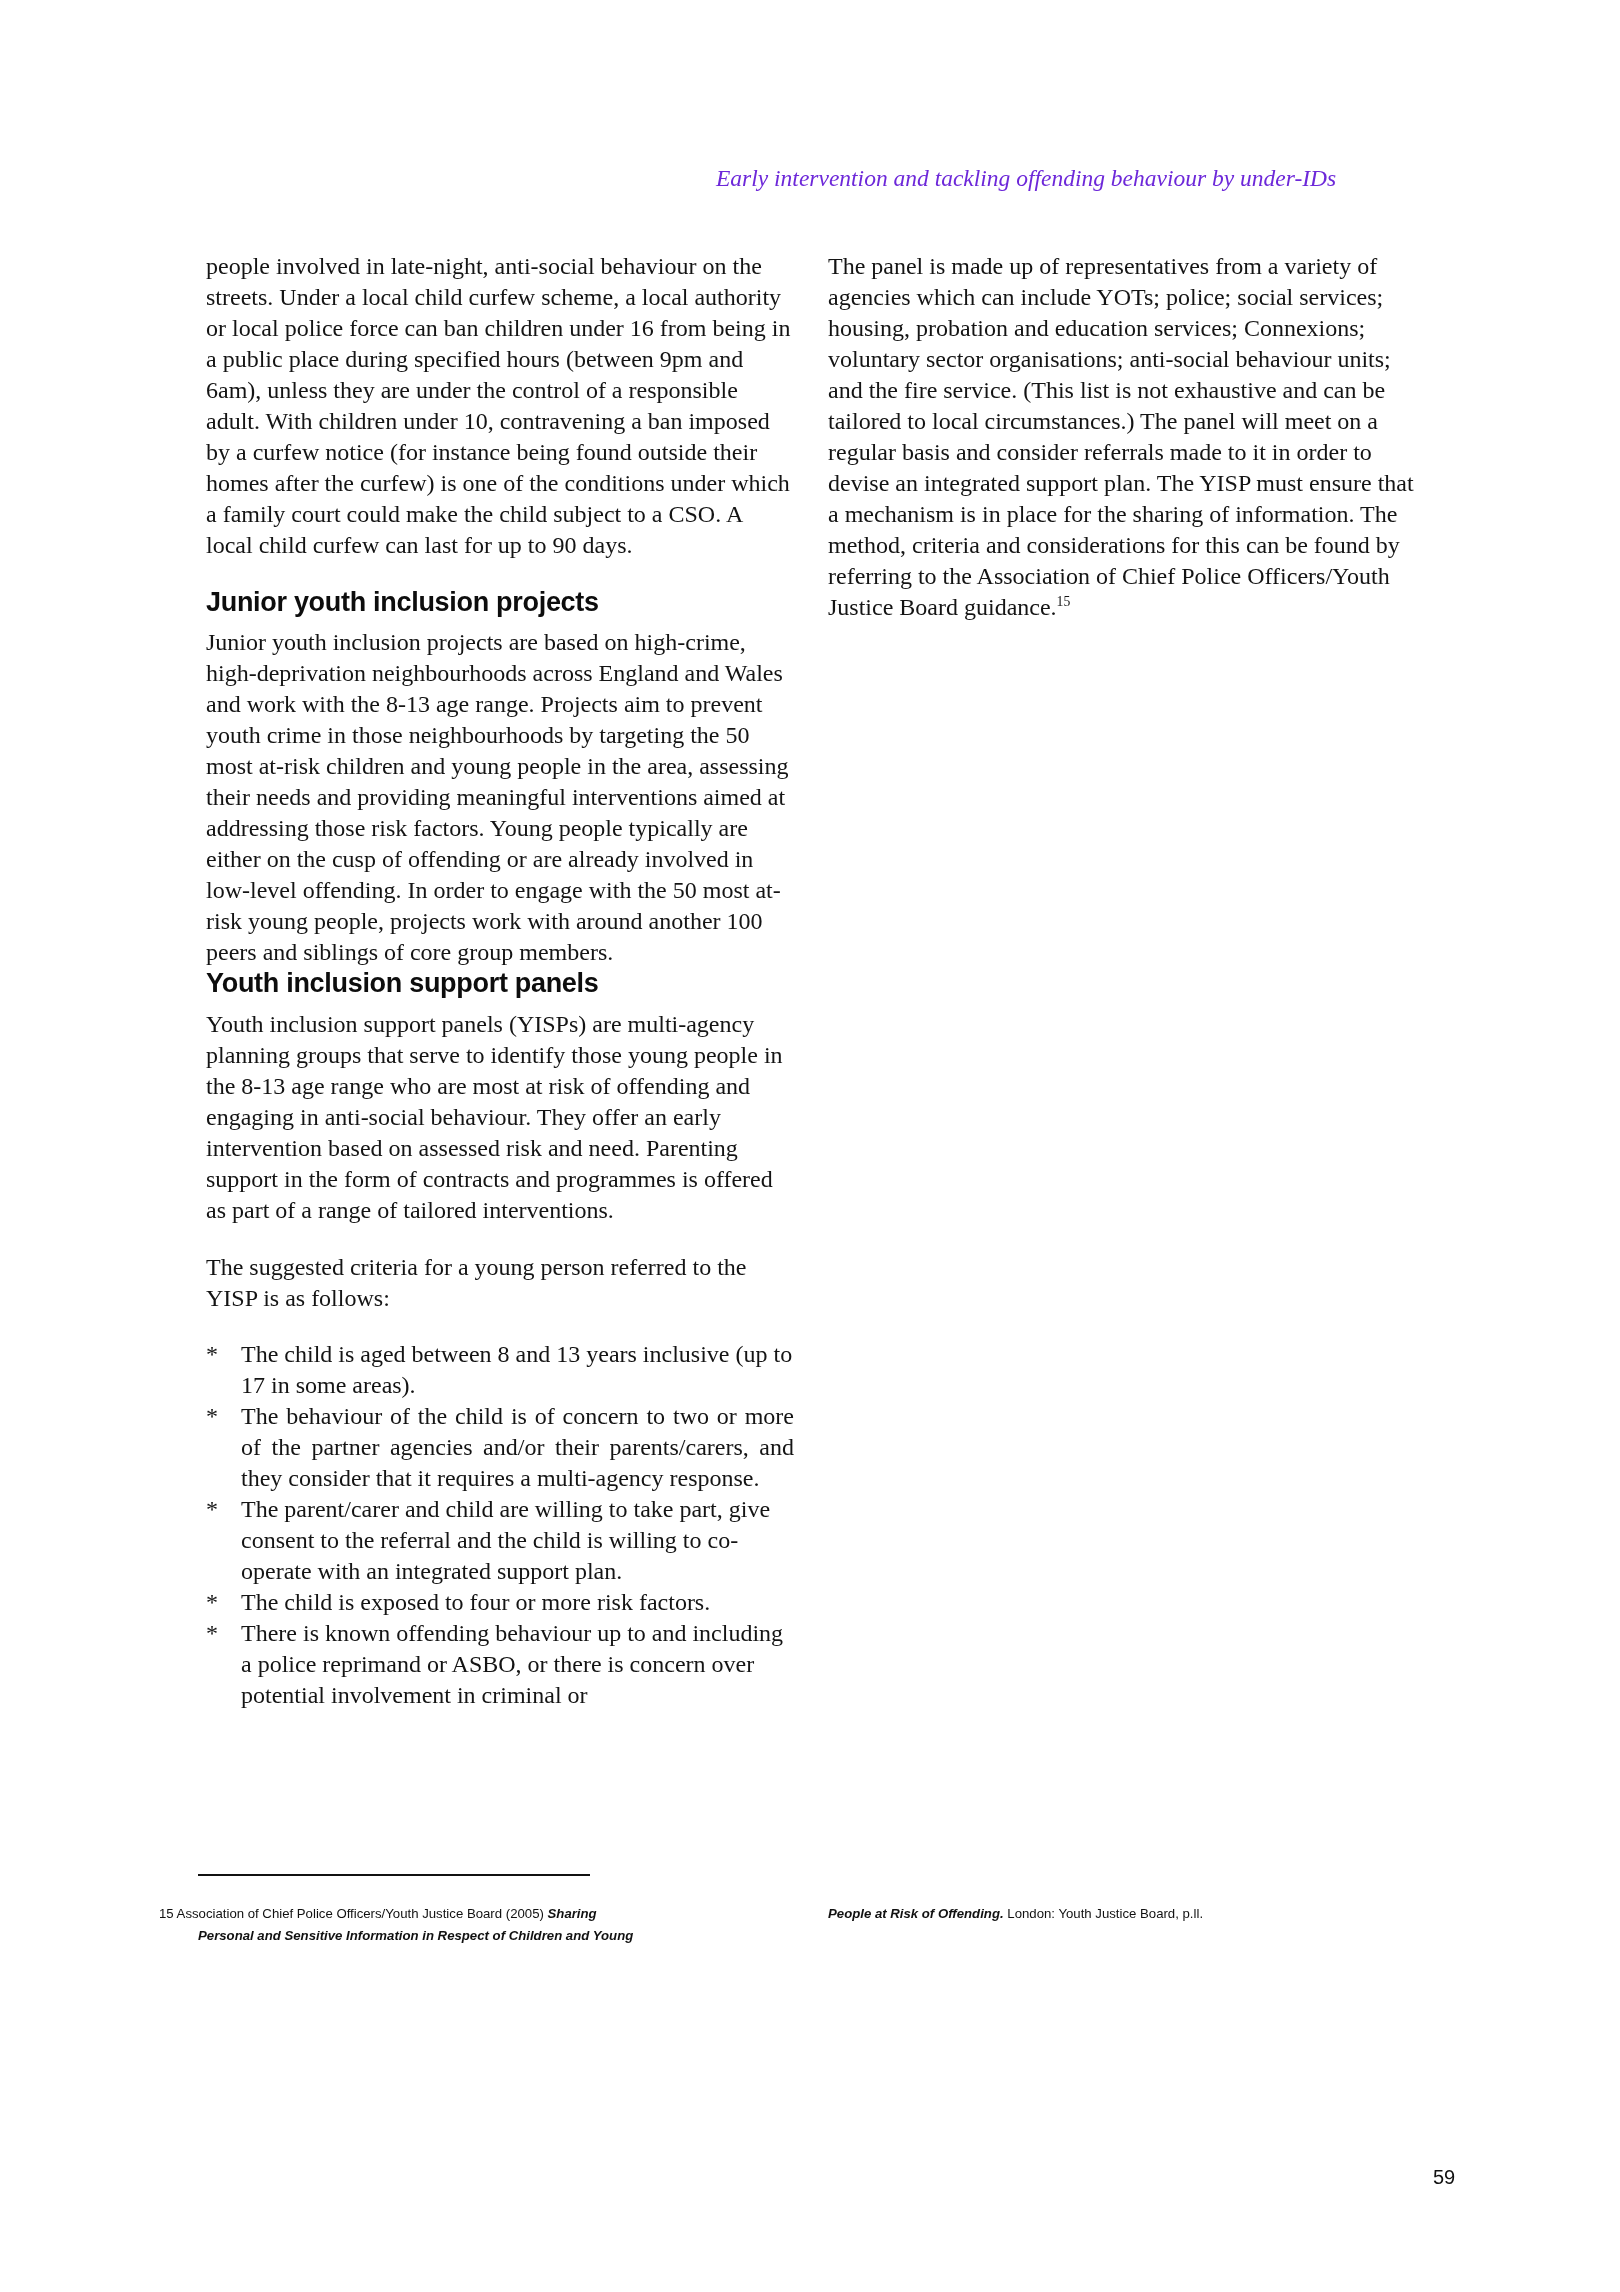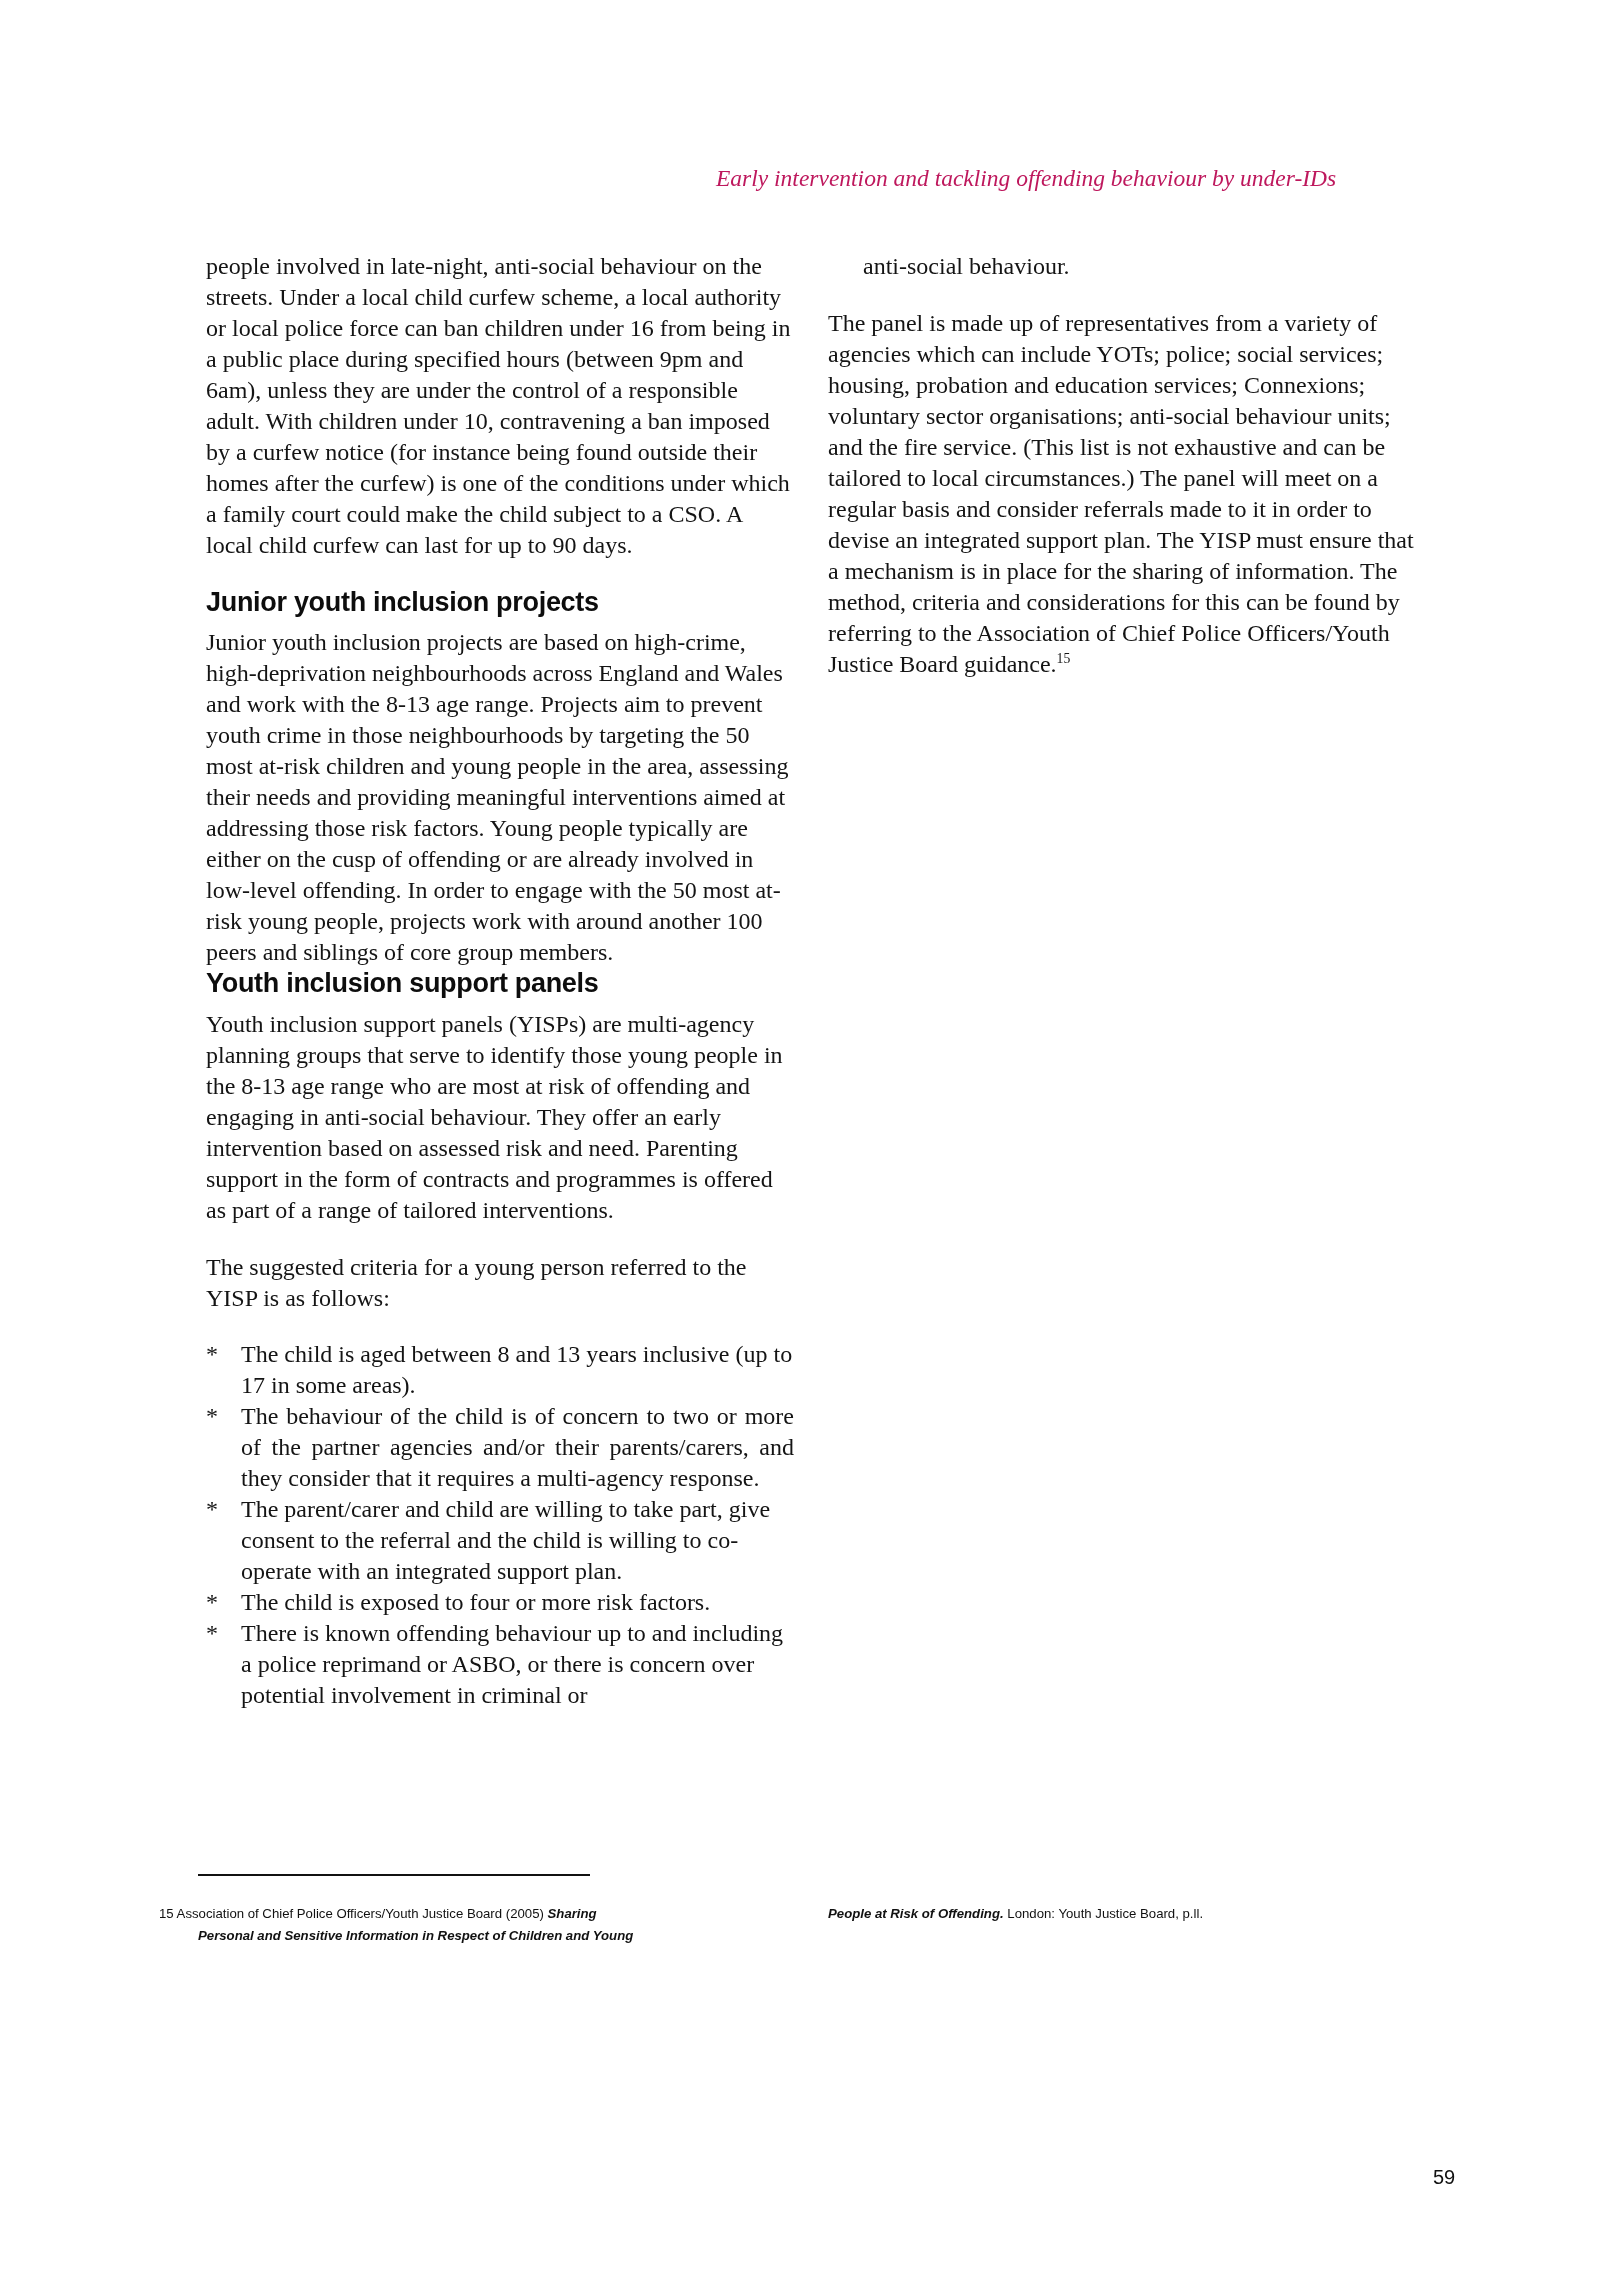--- a/index.html
+++ b/index.html
@@ -1,21 +1,21 @@
 <!DOCTYPE html>
 <html><head>
 <meta charset="utf-8">
 <style>
   html, body { margin: 0; padding: 0; background: #ffffff; }
   body { width: 1620px; height: 2293px; position: relative; overflow: hidden; color: #111; }
 
   .running-head {
     position: absolute; left: 716px; top: 165px; width: 667px;
     font-family: "Liberation Serif", serif; font-style: italic;
-    font-size: 23.5px; color: #be185d; white-space: nowrap;
+    font-size: 23.5px; color: #6d28d9; white-space: nowrap;
   }
 
   .col { position: absolute; font-family: "Liberation Serif", serif; font-size: 24px; line-height: 31px; color: #141414; }
   .col-left { left: 198px; top: 251px; width: 588px; margin-left: 8px; }
   .col-right { left: 828px; top: 251px; width: 590px; }
 
   .para { margin: 0; }
   .heading {
     font-family: "Liberation Sans", "DejaVu Sans", sans-serif; font-weight: bold;
     font-size: 27px; line-height: 31px; margin: 0; letter-spacing: -0.3px; color: #0d0d0d;
@@ -82,21 +82,20 @@
       <span>The child is exposed to four or more risk factors.</span>
     </li>
     <li class="bullet-item">
       <span class="bullet-mark">*</span>
       <span>There is known offending behaviour up to and including a police reprimand or ASBO, or there is concern over potential involvement in criminal or</span>
     </li>
   </ul>
 </div>
 
 <div class="col col-right">
-  <p class="para cont-indent gap-after-para">anti-social behaviour.</p>
   <p class="para"><span>The panel is made up of representatives from a variety of agencies which can include YOTs; police; social services; housing, probation and education services; Connexions; voluntary sector organisations; anti-social behaviour units; and the fire service. (This list is not exhaustive and can be tailored to local circumstances.) The panel will meet on a regular basis and consider referrals made to it in order to devise an integrated support plan. The YISP must ensure that a mechanism is in place for the sharing of information. The method, criteria and considerations for this can be found by referring to the Association of Chief Police Officers/Youth Justice Board guidance.</span><sup class="fn">15</sup></p>
 </div>
 
 <div class="footnote-rule"></div>
 
 <div class="footnote footnote-left">
   <div><span>15</span> <span>Association of Chief Police Officers/Youth Justice Board (2005)</span> <span class="bi">Sharing</span></div>
   <div class="line2 bi">Personal and Sensitive Information in Respect of Children and Young</div>
 </div>
 

